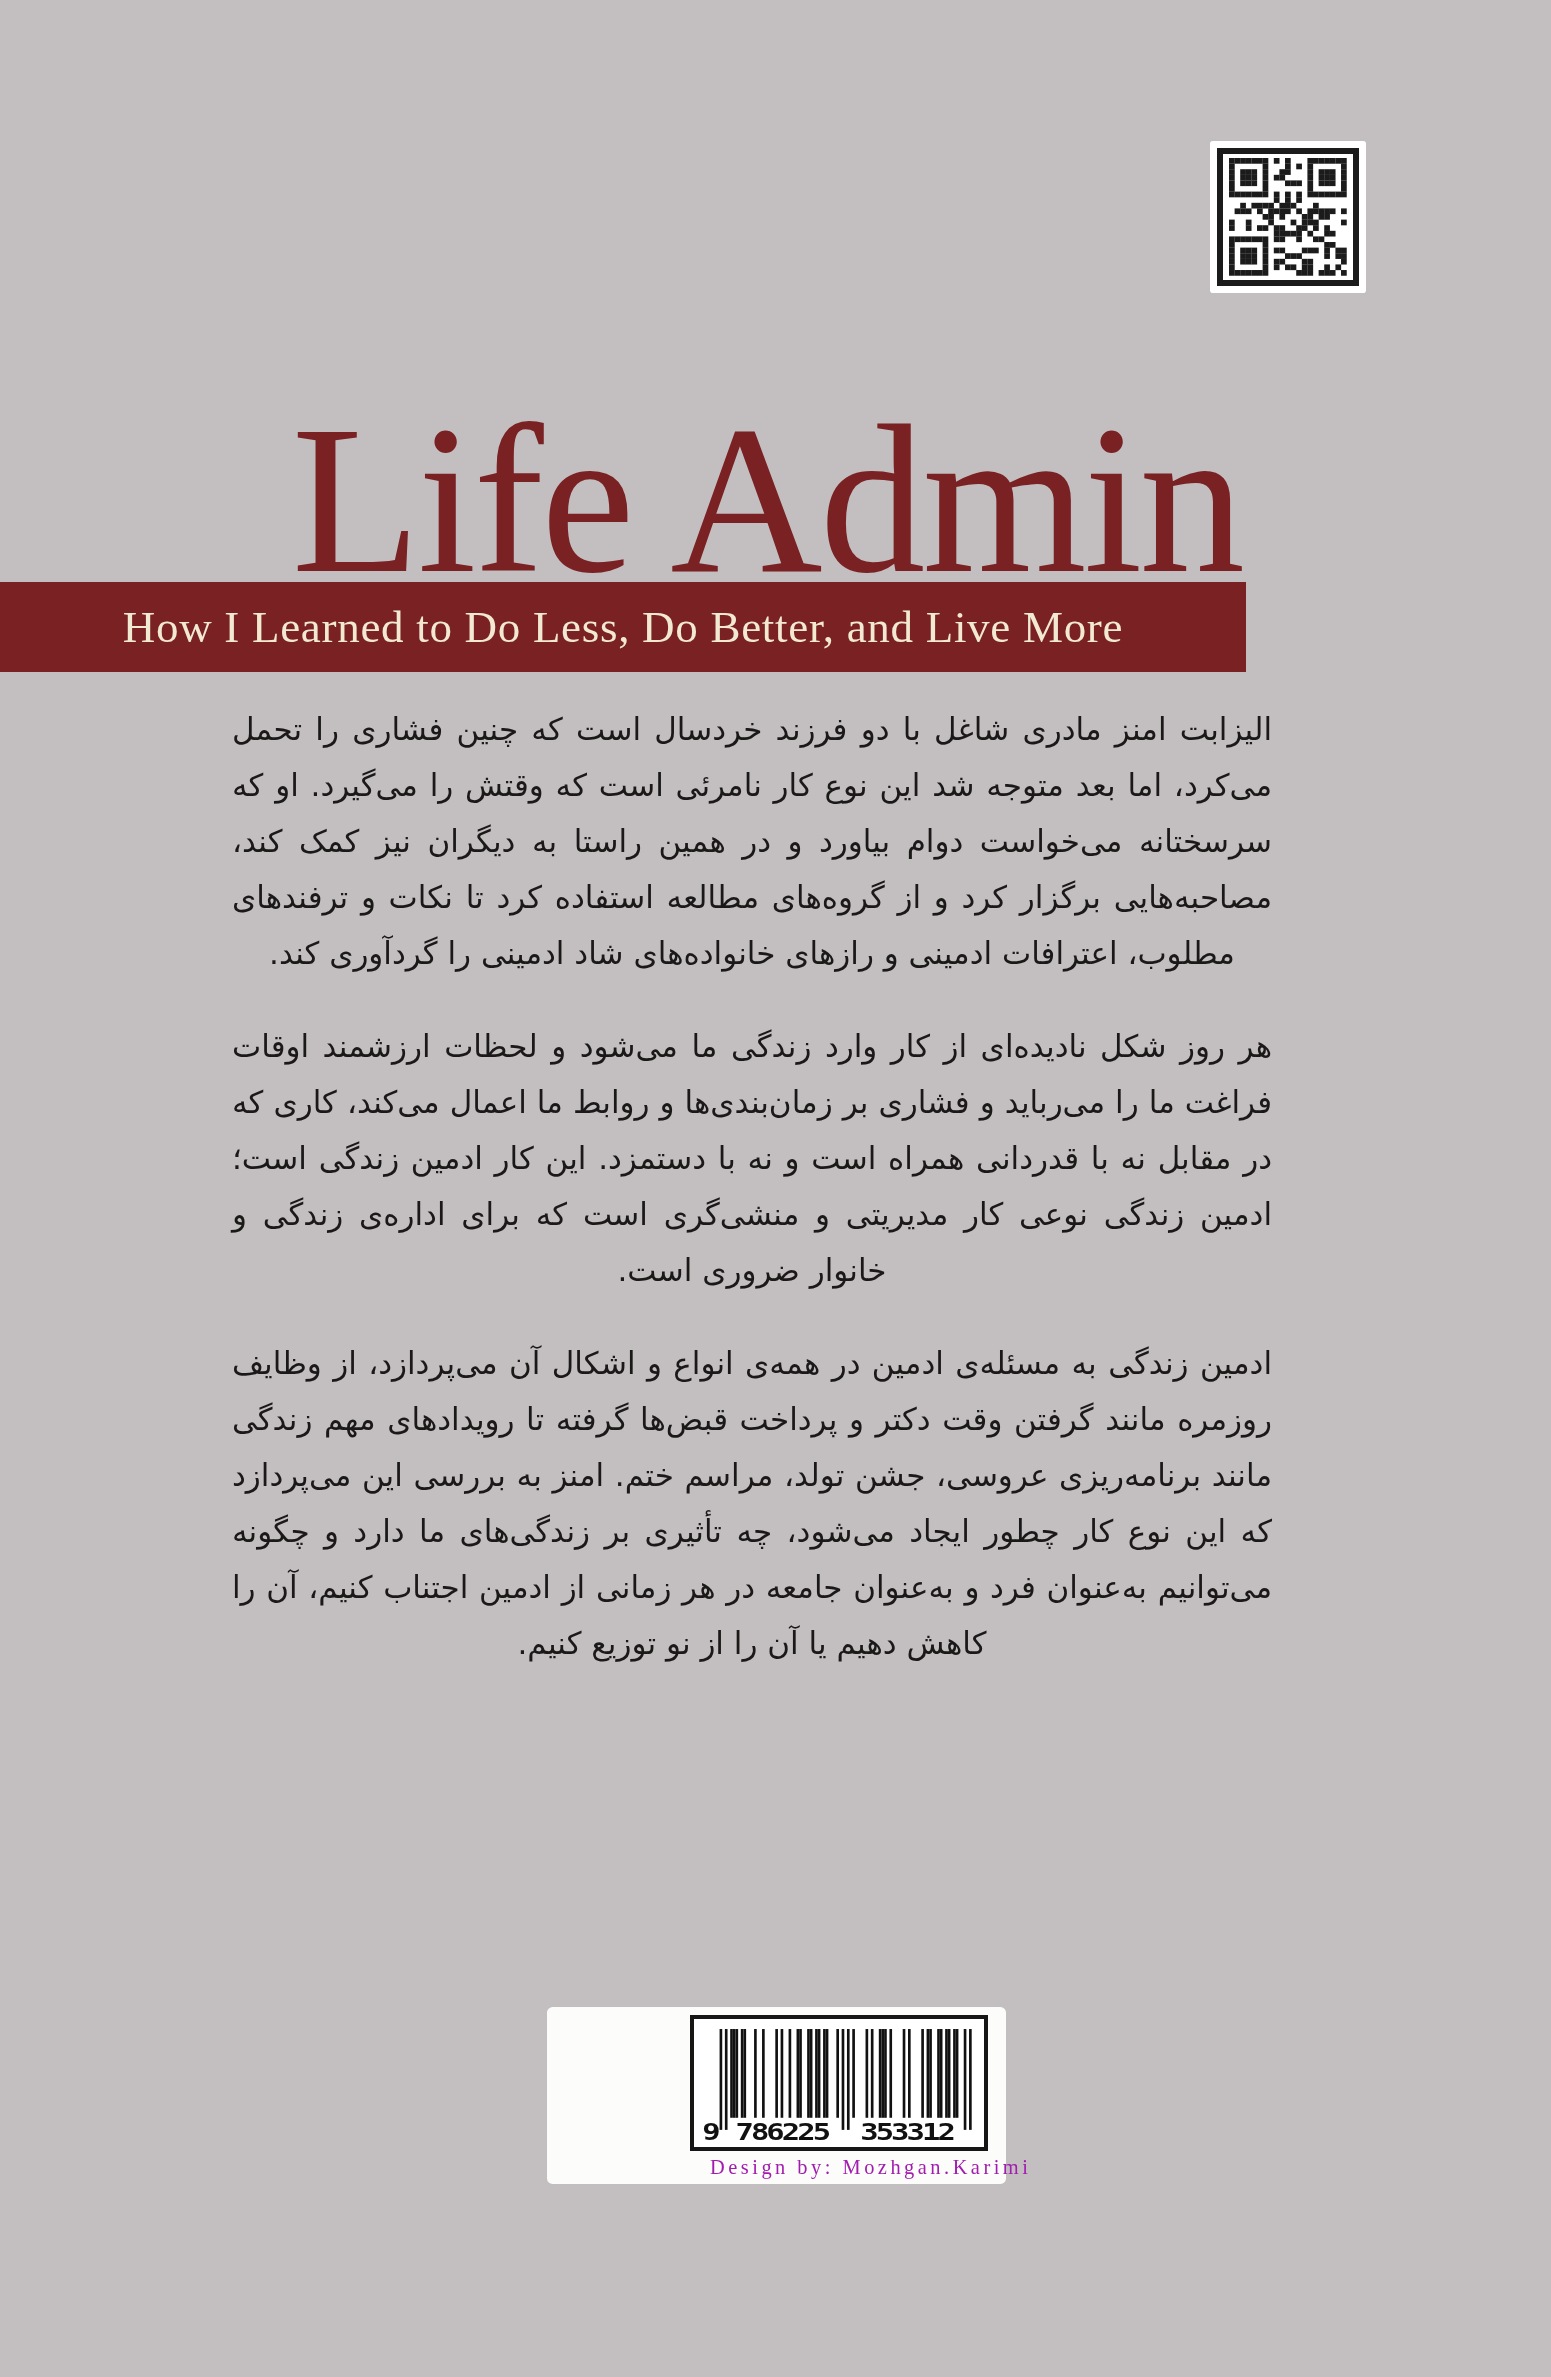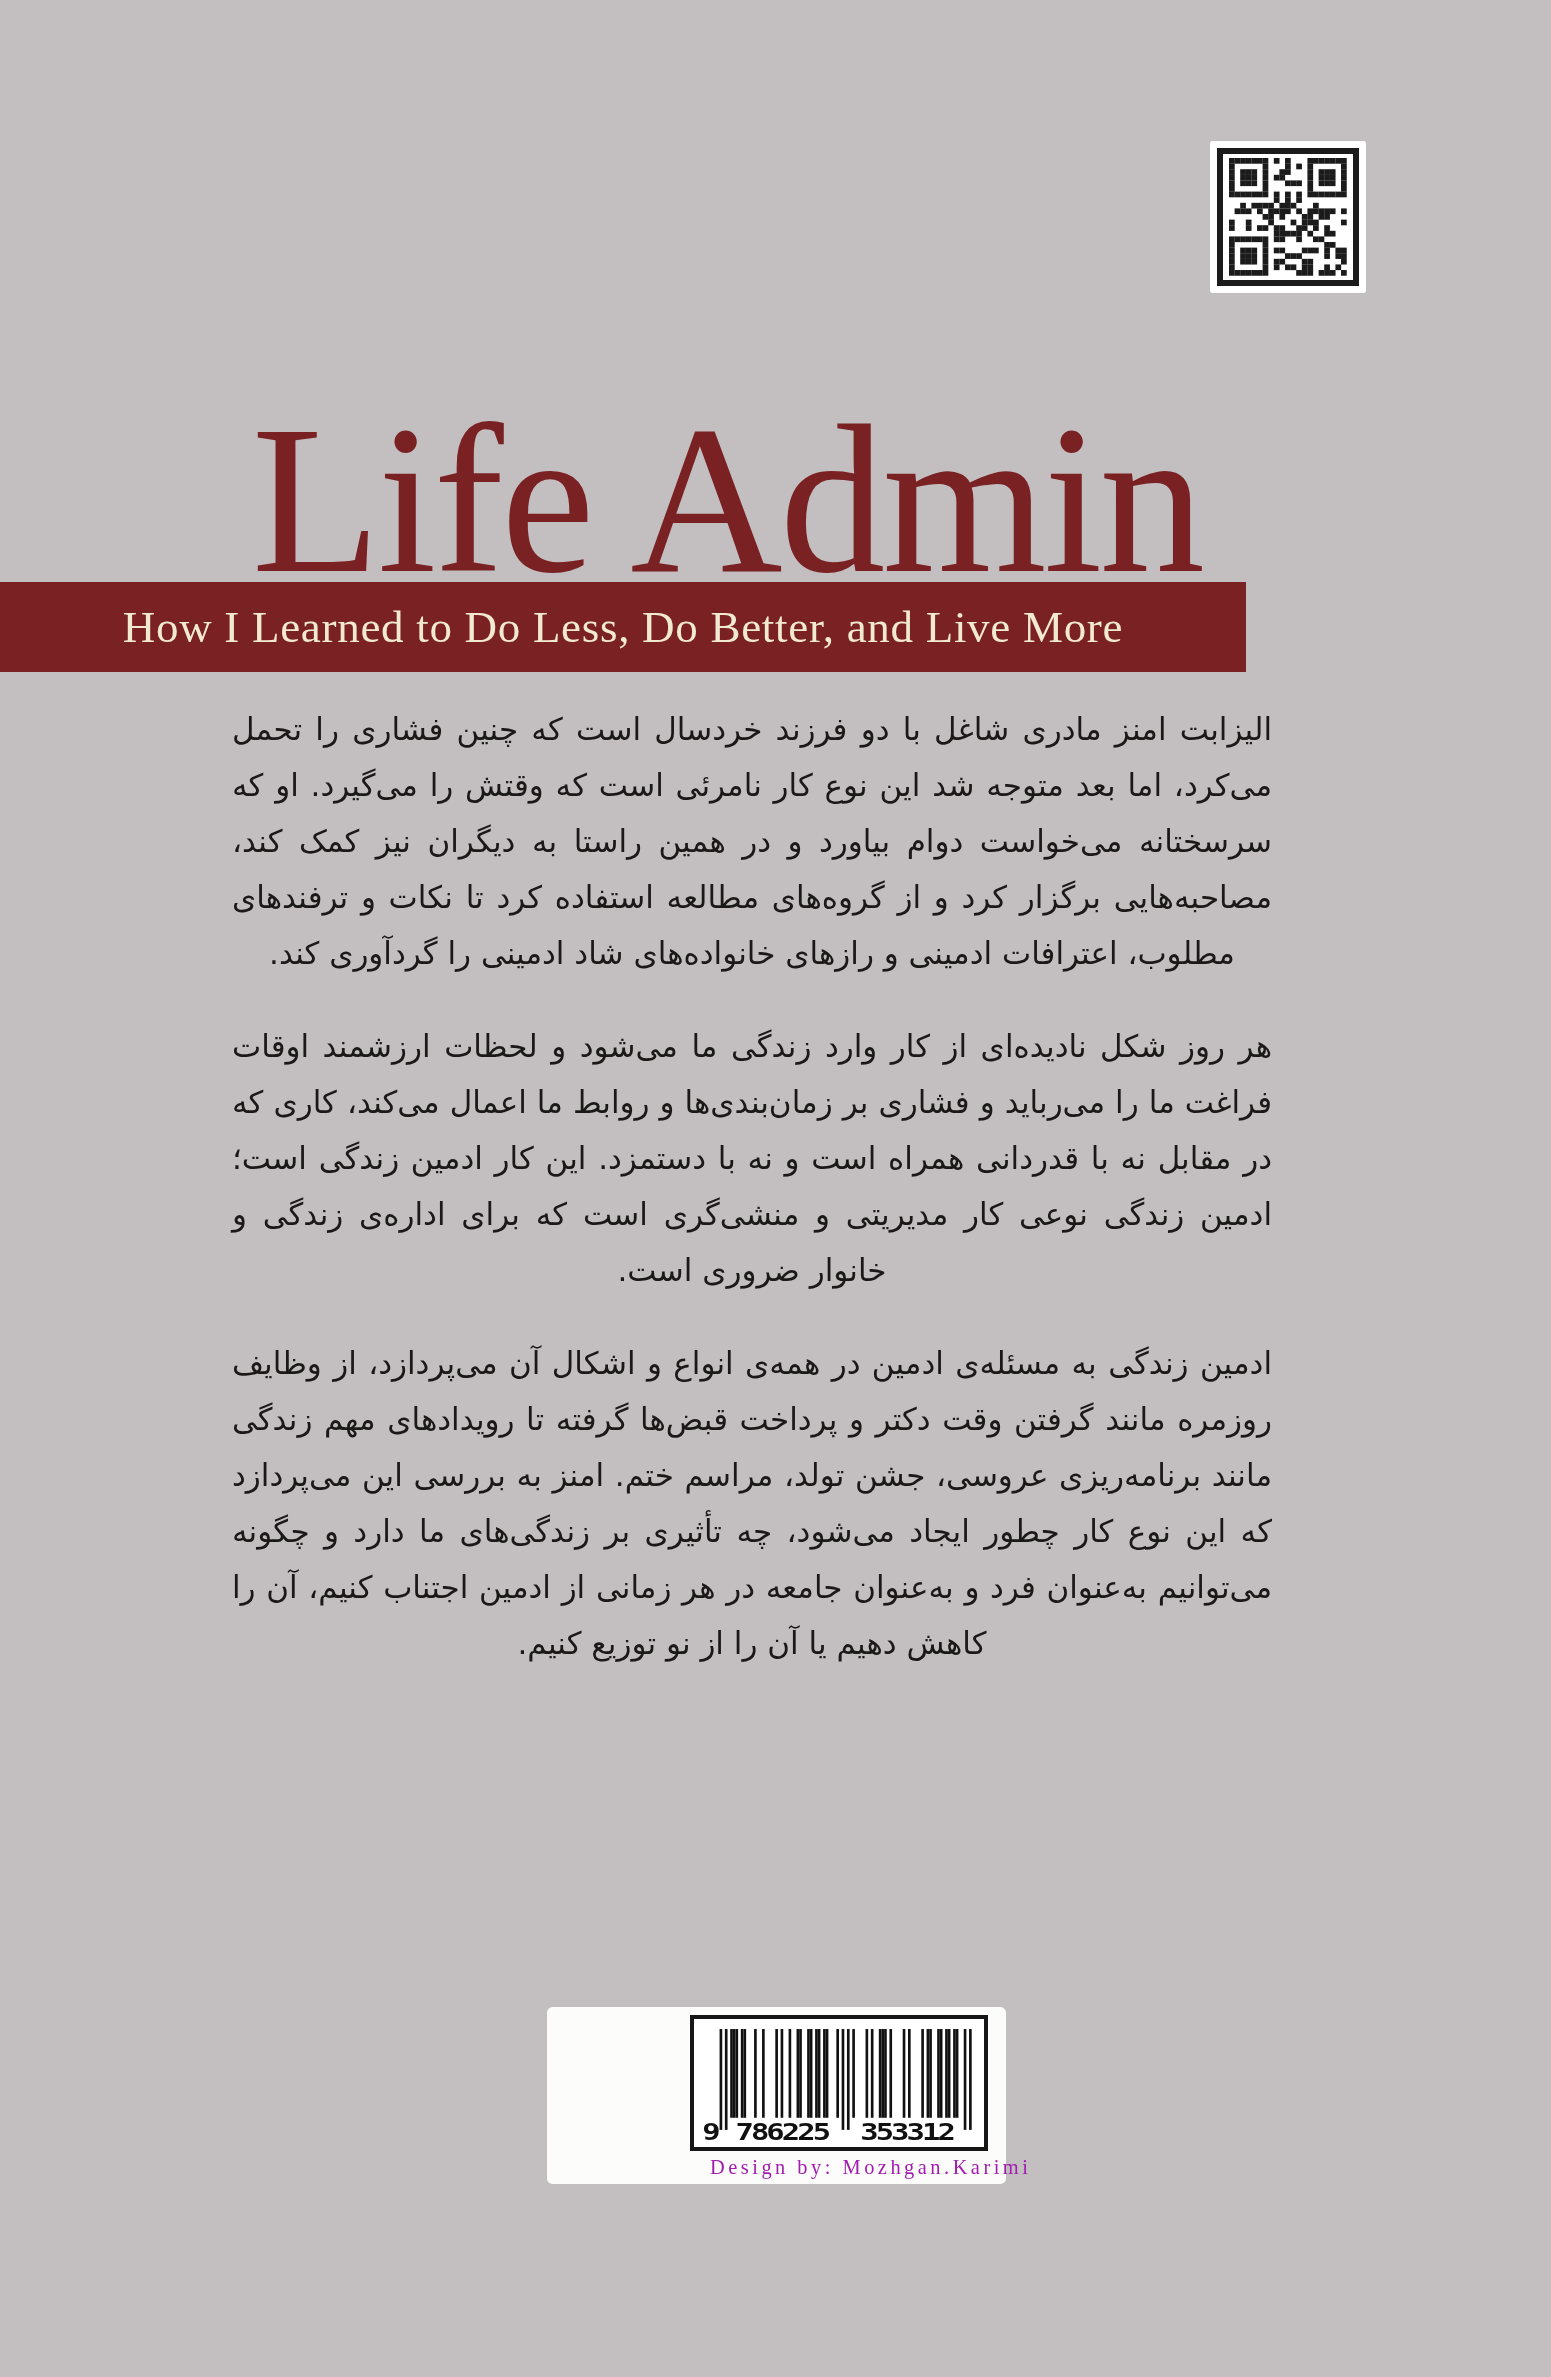--- a/index.html
+++ b/index.html
@@ -18,20 +18,21 @@
     border:6.3px solid #1b1b1b;background:#fff;padding:4.2px;
   }
   .qr-frame svg{display:block;width:100%;height:100%;}
   
   .title{
     position:absolute;top:381px;left:0;width:1454px;
     text-align:center;
     font-size:211px;line-height:239px;font-weight:500;
     color:var(--maroon,#7a2123);
     letter-spacing:-2.8px;
+    padding-left:40px;
   }
   .banner{
     position:absolute;top:582px;left:0;width:1246px;height:90px;
     background:var(--maroon,#7a2123);
     display:flex;align-items:center;
   }
   .banner-inner{
     width:1454px;text-align:center;
     font-size:45px;color:var(--cream,#f2e9d3);
     letter-spacing:0.7px;

